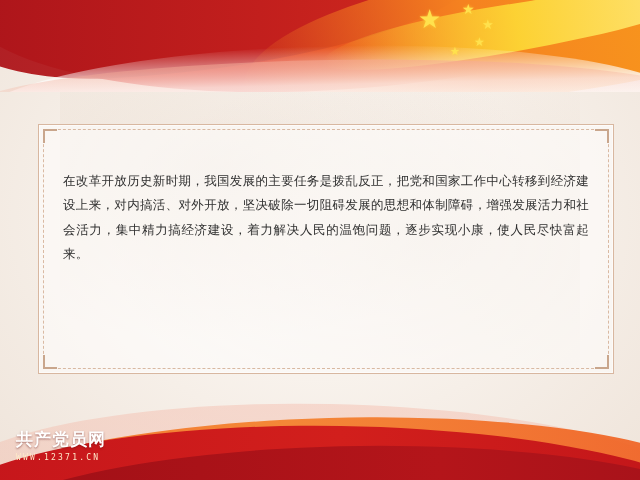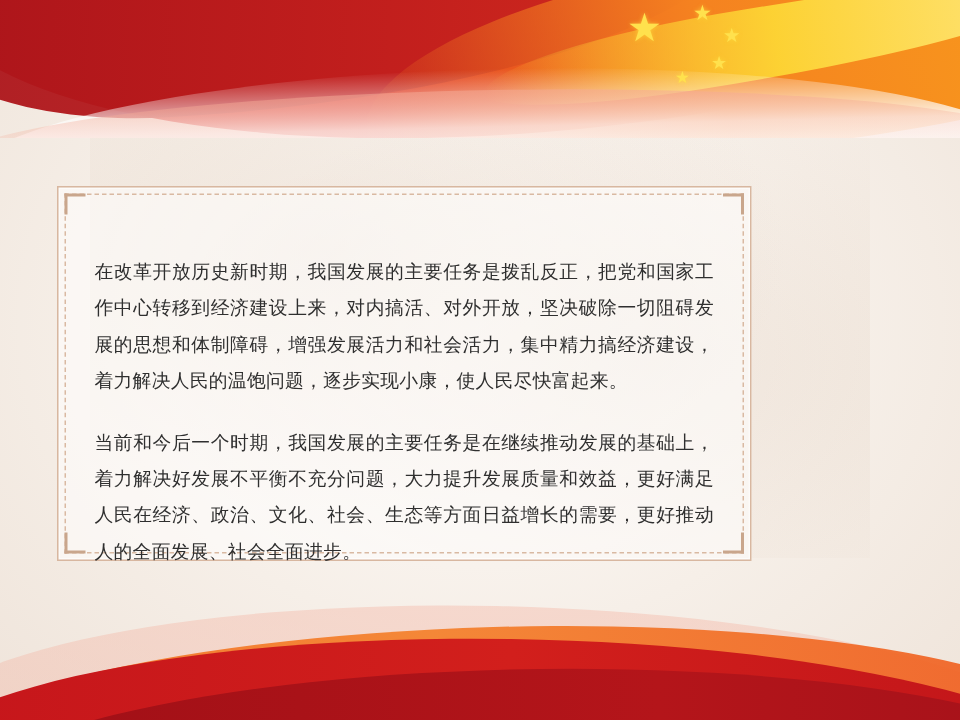--- a/index.html
+++ b/index.html
@@ -111,21 +111,21 @@
     font-size: 13px;
     font-weight: bold;
     letter-spacing: 1px;
     white-space: nowrap;
   }
 
   
   .card {
     position: absolute;
     left: 38px; top: 124px;
-    width: 463px; height: 250px;
+    width: 576px; height: 250px;
     background: rgba(255,255,255,0.55);
     border: 1px solid #d8b7a0;
     box-shadow: 0 0 0 1px rgba(255,255,255,0.5) inset;
   }
   .card-inner {
     position: absolute; inset: 4px;
     border: 1px dashed #d9b9a2;
   }
   .corner {
     position: absolute;
@@ -234,25 +234,28 @@
 
   <div class="card">
     <div class="card-inner">
       <span class="corner tl"></span>
       <span class="corner tr"></span>
       <span class="corner bl"></span>
       <span class="corner br"></span>
     </div>
     <div class="card-body">
       <p class="para">在改革开放历史新时期，我国发展的主要任务是拨乱反正，把党和国家工作中心转移到经济建设上来，对内搞活、对外开放，坚决破除一切阻碍发展的思想和体制障碍，增强发展活力和社会活力，集中精力搞经济建设，着力解决人民的温饱问题，逐步实现小康，使人民尽快富起来。</p>
-      <p class="para">当前和今后一个时期，我国发展的主要任务是在继续推动发展的基础上，着力解决好发展不平衡不充分问题，大力提升发展质量和效益，更好满足人民在经济、政治、文化、社会、生态等方面日益增长的需要，更好推动人的全面发展、社会全面进步。</p>
     </div>
   </div>
 
   <div class="bottom-band">
     <div class="wave wave-pale"></div>
     <div class="wave wave-orange"></div>
     <div class="wave wave-red"></div>
     <div class="wave wave-dark"></div>
 
+    <div class="logo">
+      <div class="logo-title">共产党员网</div>
+      <div class="logo-url">WWW.12371.CN</div>
+    </div>
   </div>
 
 </div>
 
 </body></html>

